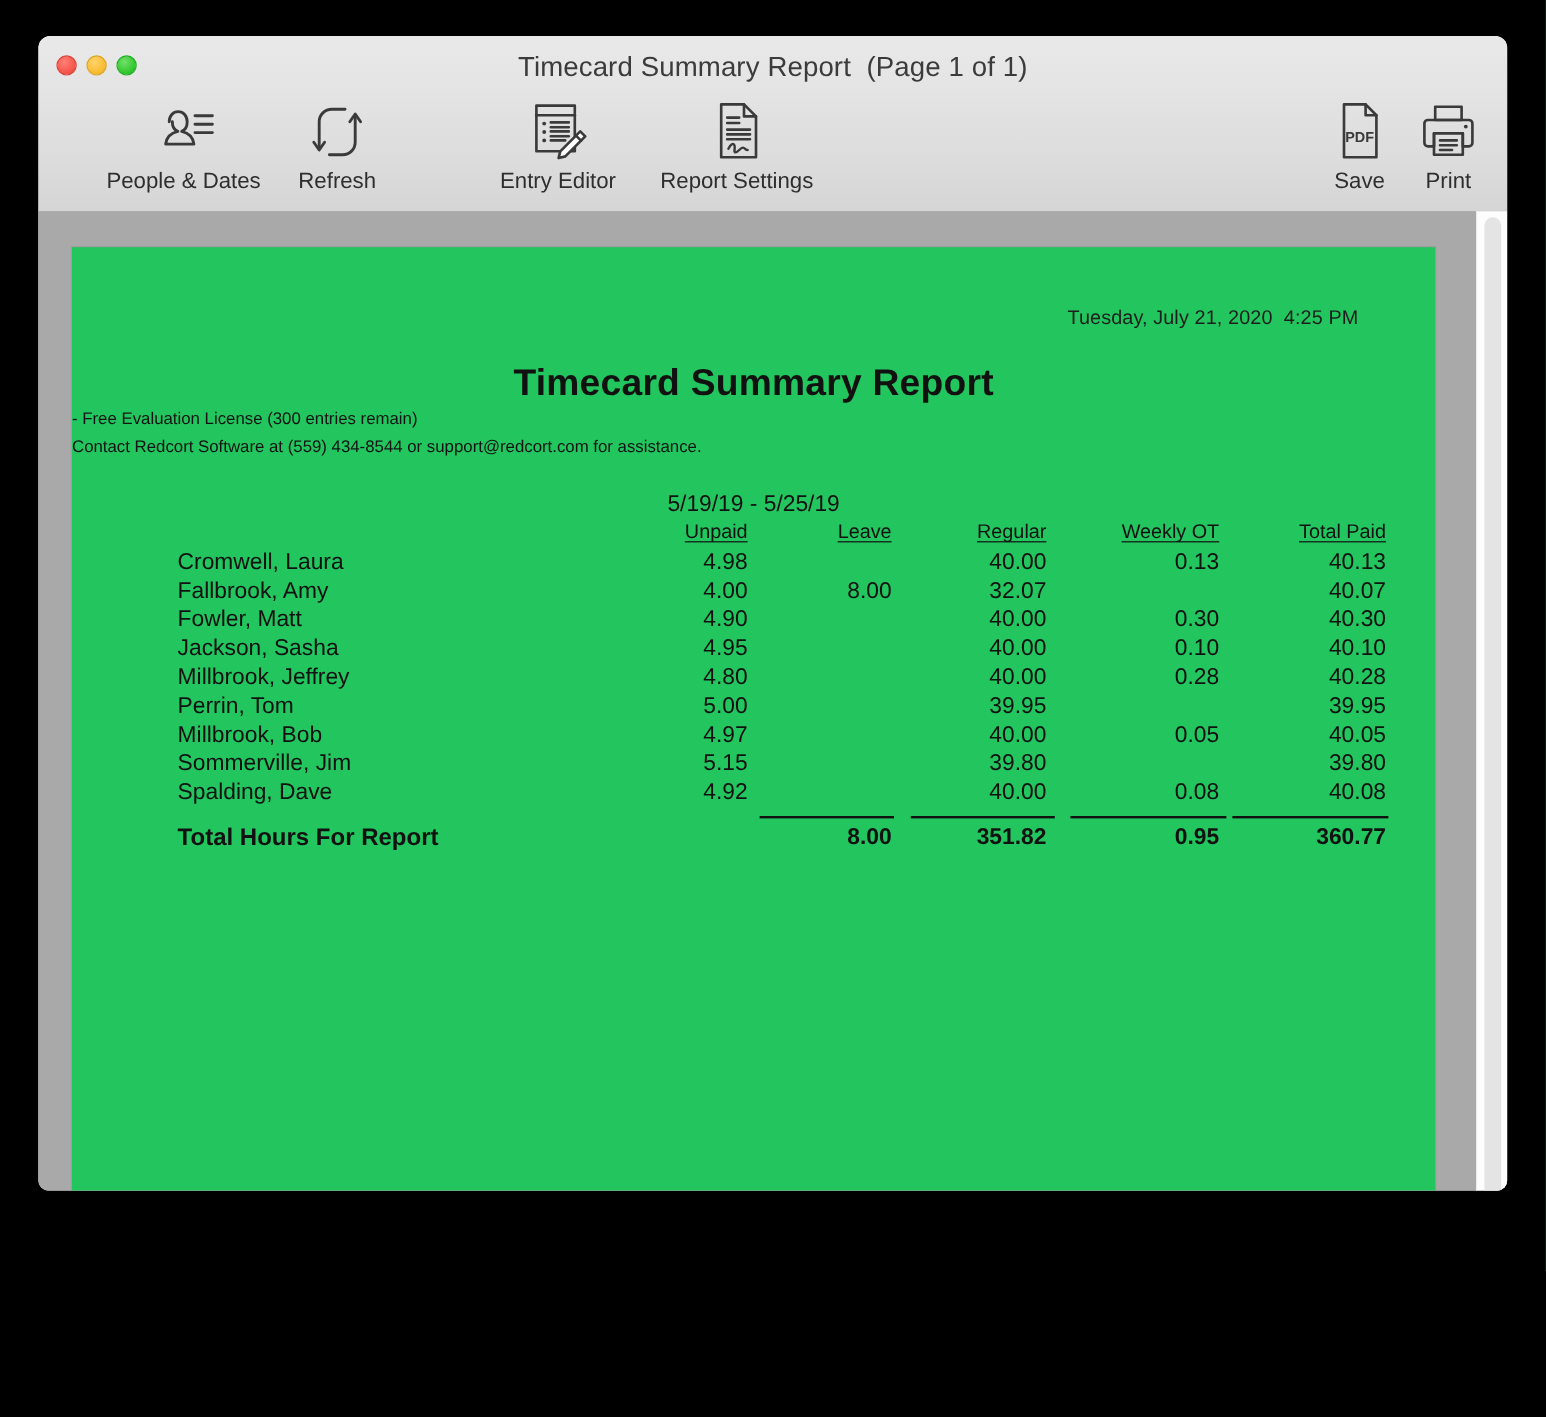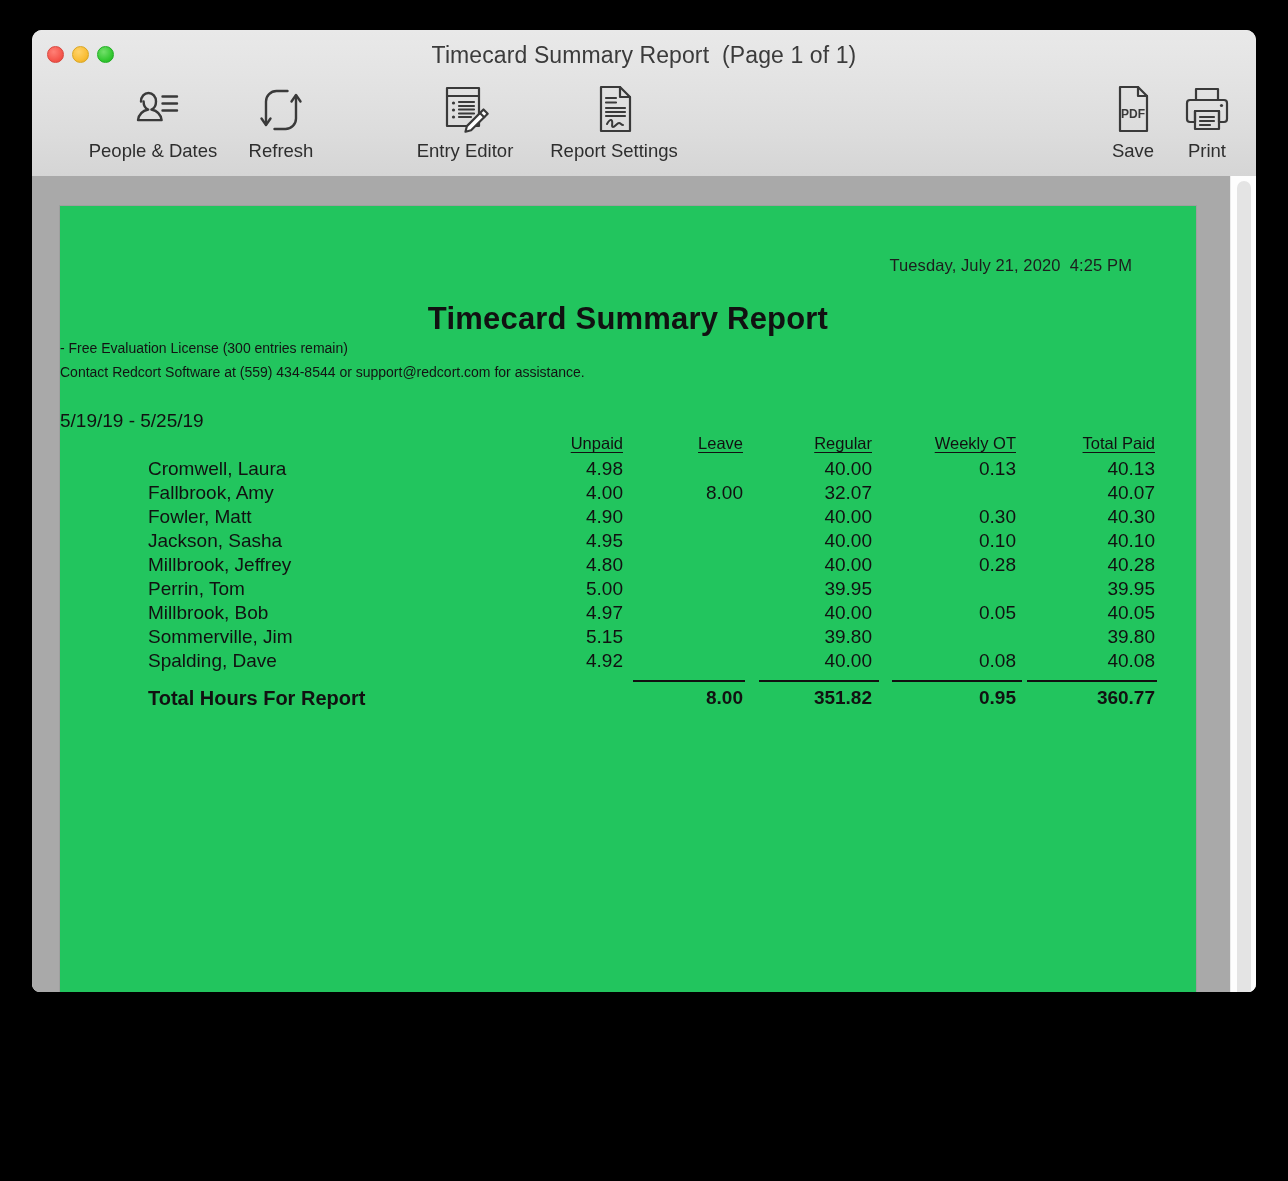--- a/index.html
+++ b/index.html
@@ -161,21 +161,21 @@
     left: 0; right: 0;
     font-size: 14px;
     color: #131313;
   }
   #report-license { top: 134px; }
   #report-contact { top: 158px; }
   #report-range {
     position: absolute;
     left: 0; right: 0;
     top: 204px;
-    text-align: left;
+    text-align: center;
     font-size: 19px;
   }
 
   
   #table {
     position: absolute;
     left: 0;
     top: 228px;
     width: 1136px;
     padding-left: 20px;

